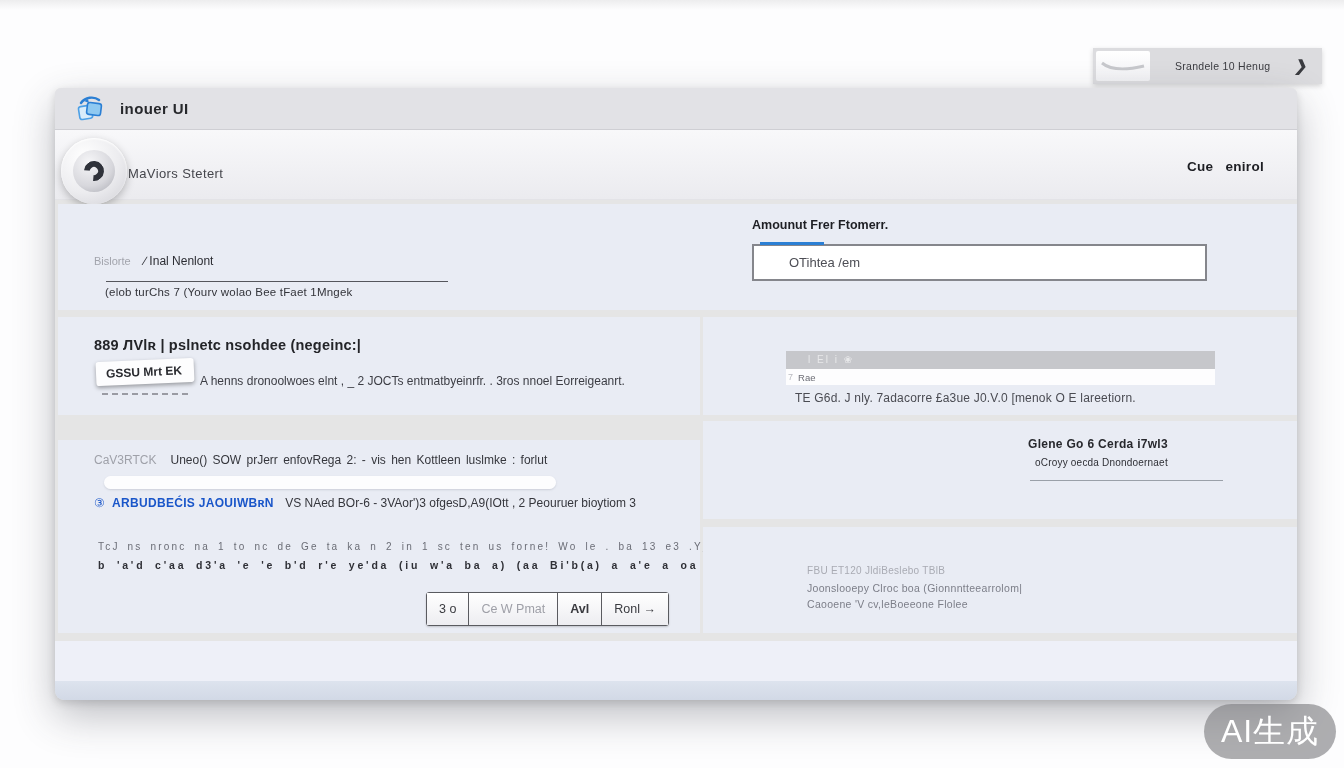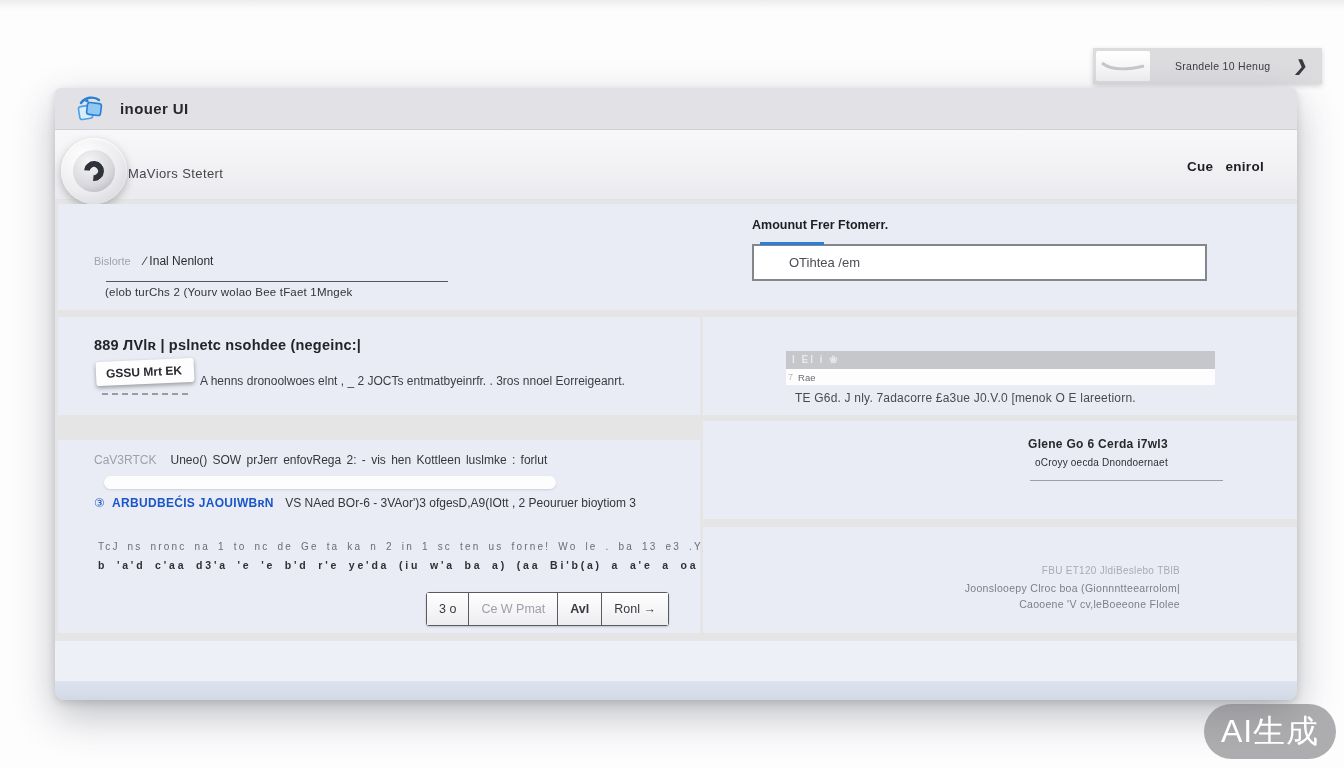--- a/index.html
+++ b/index.html
@@ -102,22 +102,22 @@
     background:#fdfdfe; border:none; border-radius:3px;
     font-family:"Liberation Sans", sans-serif;
     font-size:12px; font-weight:bold; color:#2a2b30;
     box-shadow:0 2px 4px rgba(0,0,0,.35); transform:rotate(-2.5deg); cursor:pointer;
   }
   .r2-dash { position:absolute; left:44px; top:76px; width:86px; border-top:2px dashed #9a9ba3; }
   .r2-text { position:absolute; left:142px; top:57px; font-size:12px; color:#3c3d44; }
 
   
   .r2r-bar { position:absolute; left:83px; top:34px; width:429px; height:18px; background:#c6c7cb;
-    font-size:10px; font-weight:bold; color:rgba(255,255,255,.6); letter-spacing:2px;
-    line-height:18px; padding-left:6px; }
+    font-size:10px; font-weight:normal; color:rgba(255,255,255,.6); letter-spacing:2px;
+    line-height:18px; padding-left:22px; }
   .r2r-row { position:absolute; left:83px; top:52px; width:429px; height:16px; background:#fdfdfe;
     display:flex; align-items:center; cursor:pointer; }
   .r2r-tick { font-size:9px; color:#b9bac0; margin:0 5px 0 2px; }
   .r2r-rowtext { font-size:9.5px; color:#6b6c74; }
   .r2r-text { position:absolute; left:92px; top:74px; font-size:12px; color:#4a4b52; letter-spacing:.2px; }
 
   
   .r3-line1 { position:absolute; left:36px; top:13px; font-size:12px; color:#35363c; word-spacing:2px; }
   .r3-line1 .pre { color:#9fa1a9; margin-right:14px; }
   .r3-pill { position:absolute; left:46px; top:36px; width:452px; height:13px;
@@ -142,21 +142,21 @@
   .btn-group button {
     font-family:"Liberation Sans", sans-serif; font-size:12.5px; color:#3a3b40;
     background:linear-gradient(#ffffff,#ededf1); border:none; border-right:1.5px solid #5a5b60;
     padding:0 12px; cursor:pointer;
   }
   .btn-group button:last-child { border-right:none; }
   .btn-group .muted { color:#9fa0a8; }
   .btn-group .strong { font-weight:bold; }
 
   
-  .r4r-block { position:absolute; left:117px; top:36px; width:360px; text-align:right; line-height:16.5px; }
+  .r4r-block { position:absolute; left:104px; top:36px; width:360px; text-align:left; line-height:16.5px; }
   .r4r-l1 { font-size:10px; color:#a9abb3; letter-spacing:.3px; }
   .r4r-l2, .r4r-l3 { font-size:10.5px; color:#7c7e88; letter-spacing:.3px; }
 
   
   .watermark {
     position:absolute; left:1204px; top:704px; width:132px; height:55px;
     background:rgba(125,125,128,.62); border-radius:28px;
     display:flex; align-items:center; justify-content:center;
     color:#ffffff; font-size:32px; letter-spacing:1px;
   }
@@ -197,21 +197,21 @@
     <span class="header-user">MaViors Stetert</span>
     <button class="header-action">Cue  enirol</button>
   </div>
 
   <div class="panel row1">
     <div class="r1-name">
       <span class="lt">Bislorte</span>
       <span class="dk">∕ Inal Nenlont</span>
     </div>
     <div class="r1-underline"></div>
-    <div class="r1-sub">(elob turChs 2 (Yourv wolao Bee tFaet 1Mngek</div>
+    <div class="r1-sub">(elob turChs 7 (Yourv wolao Bee tFaet 1Mngek</div>
 
     <div class="r1-field-label">Amounut Frer Ftomerr.</div>
     <div class="r1-input-wrap">
       <input class="r1-input" type="text" value="OTihtea /em" style="">
       <div class="r1-input-accent"></div>
     </div>
   </div>
 
   <div class="panel rowL row2L">
     <div class="r2-heading">889 ЛVlʀ | pslnetc nsohdee (negeinc:|</div>

